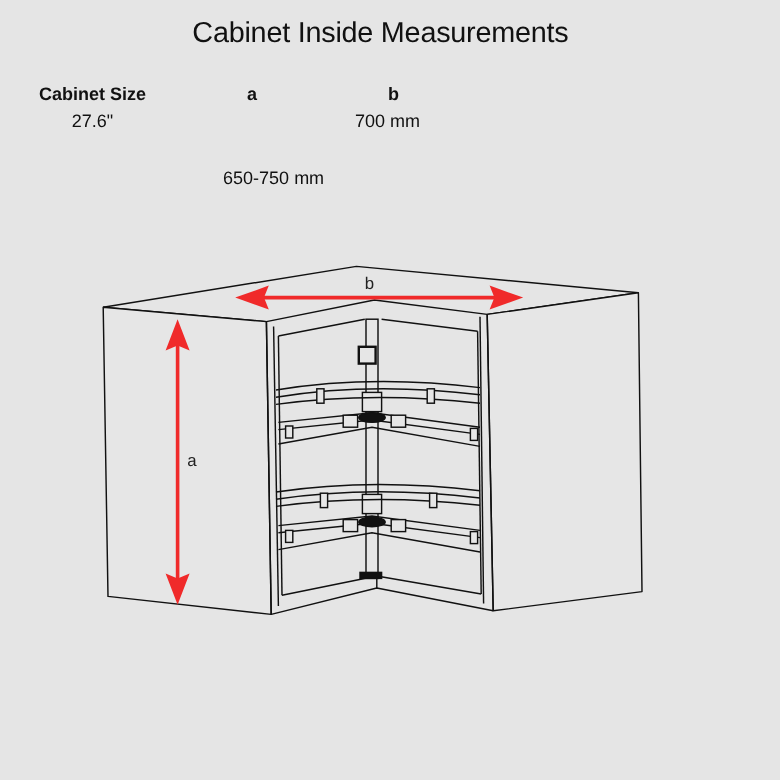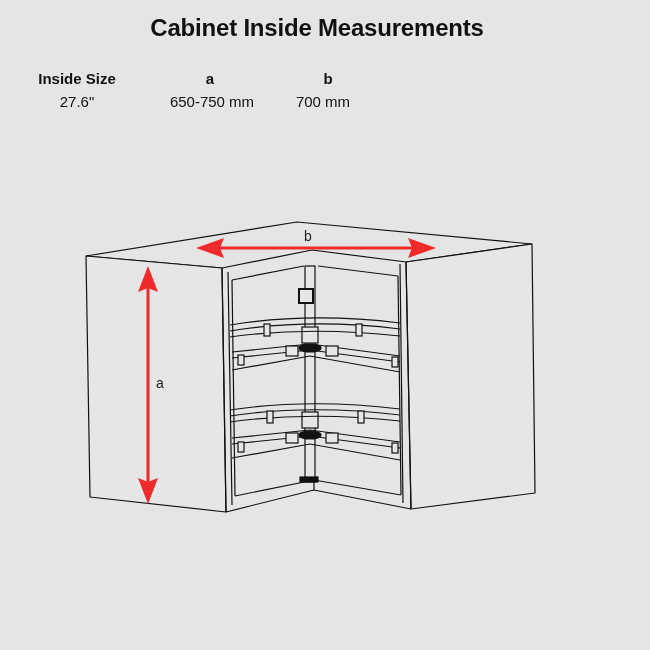--- a/index.html
+++ b/index.html
@@ -6,45 +6,45 @@
     body {
       width: 650px; height: 650px;
       background: #e5e5e5;
       position: relative;
       overflow: hidden;
       font-family: "Liberation Sans", sans-serif;
       color: #111;
     }
     .title {
       position: absolute; left: 0; top: 14px; width: 634px;
-      text-align: center; font-size: 24px; font-weight: bold;
+      text-align: center; font-size: 24px; font-weight: normal;
       letter-spacing: -0.2px;
     }
     .spec {
       position: absolute; font-size: 15px; text-align: center;
     }
     .spec.head { font-weight: bold; top: 70px; }
     .spec.val { top: 93px; }
     .spec .bold { font-weight: normal; }
     .diagram { position: absolute; left: 0; top: 0; width: 650px; height: 650px; }
     .dim-label {
       position: absolute; font-size: 14px; color: #222;
     }
   </style>
 </head>
 <body>
 
 <div class="title">Cabinet Inside Measurements</div>
 
-<div class="spec head" style="left:18px; width:118px;">Inside Size</div>
+<div class="spec head" style="left:18px; width:118px;">Cabinet Size</div>
 <div class="spec head" style="left:180px; width:60px;">a</div>
 <div class="spec head" style="left:298px; width:60px;">b</div>
 
 <div class="spec val" style="left:18px; width:118px;"><span class="bold">27.6</span><span>"</span></div>
-<div class="spec val" style="left:152px; width:120px;">650-750 mm</div>
+<div class="spec val" style="left:168px; width:120px;margin-top:47px;">650-750 mm</div>
 <div class="spec val" style="left:278px; width:90px;">700 mm</div>
 
 <svg class="diagram" viewBox="0 0 650 650" xmlns="http://www.w3.org/2000/svg">
   <g fill="none" stroke="#111" stroke-width="1.2" stroke-linejoin="round">
 
     <polyline points="86,256 297,222 532,244"></polyline>
 
     <polyline points="86,256 222,268 312,250 406,262 532,244"></polyline>
 
     <polygon points="86,256 222,268 226,512 90,497" fill="#e6e6e6"></polygon>

